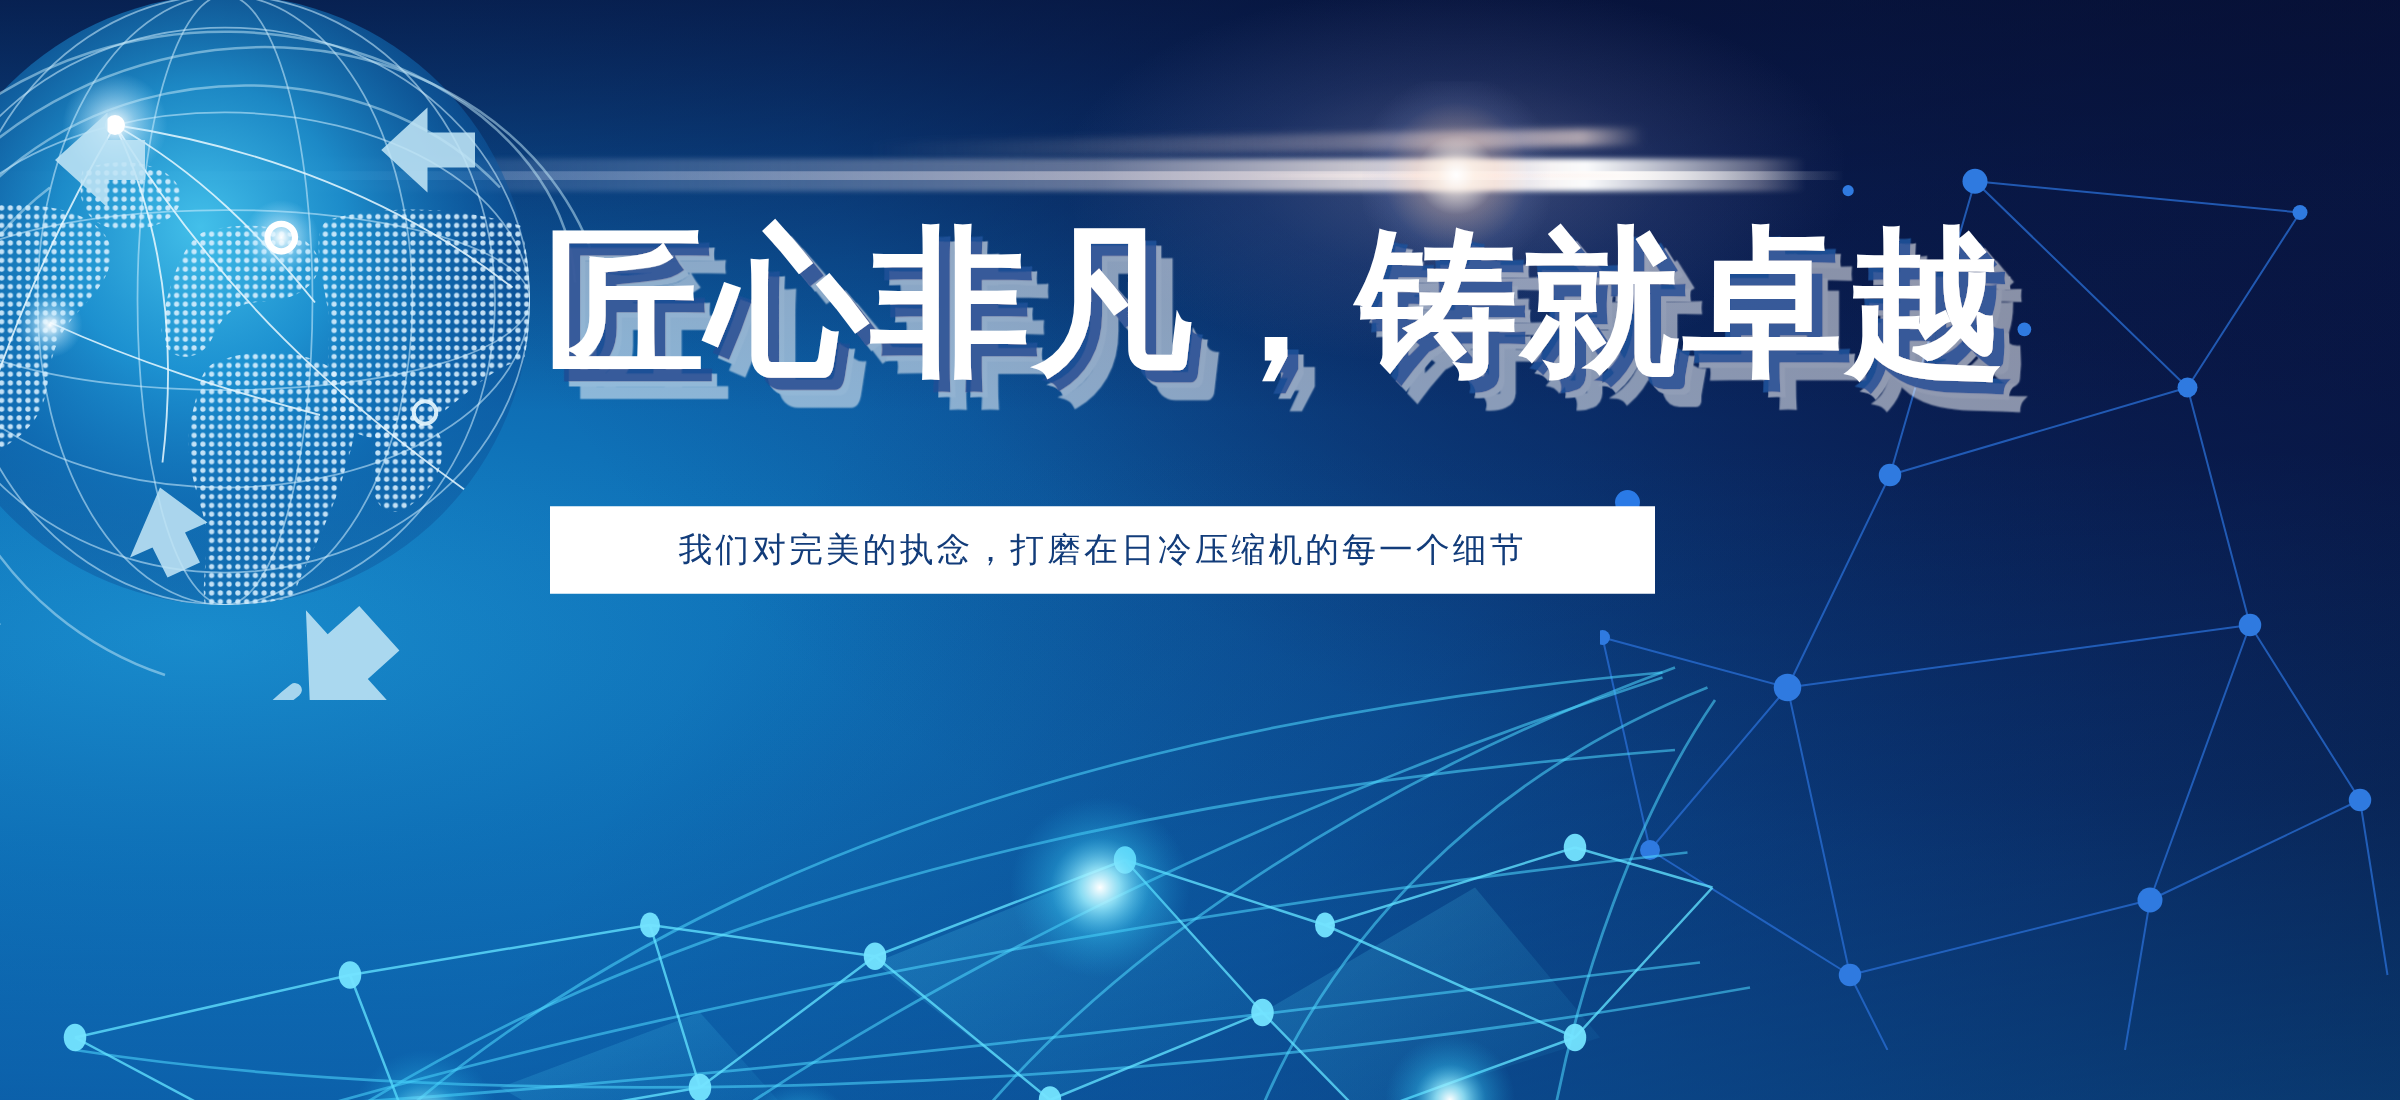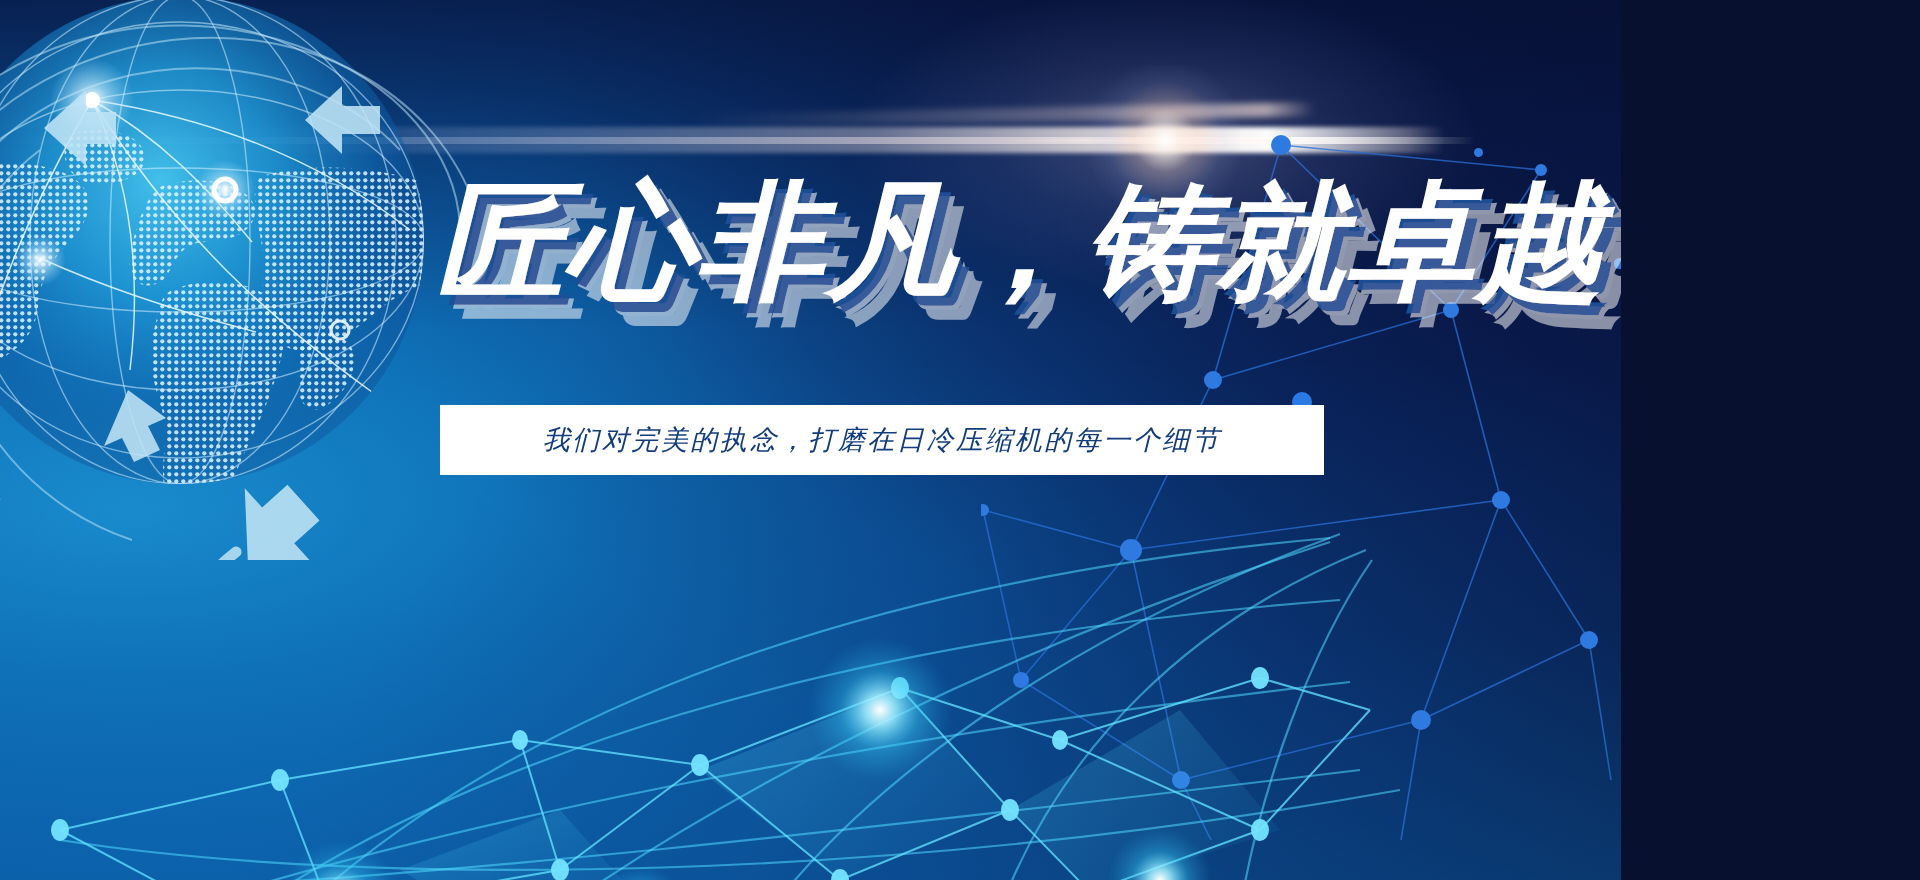--- a/index.html
+++ b/index.html
@@ -1,22 +1,21 @@
 <!DOCTYPE html>
 <html lang="zh"><head>
 <meta charset="utf-8">
 <title>Banner</title>
 <style>
   html,body{margin:0;padding:0;background:#07102e;}
   *{box-sizing:border-box;}
   .stage{
-    position:relative;width:1621px;height:880px;overflow:hidden;
+    position:relative;width:1920px;height:880px;overflow:hidden;
     font-family:"Liberation Sans","DejaVu Sans",sans-serif;
     background:#0d3f86;
-    font-style:italic;
   }
   
   .bg-base{
     position:absolute;inset:0;
     background:
       radial-gradient(120% 95% at 8% 58%, #1a8fcf 0%, #0f72b8 22%, #0c5ba4 42%, #0a3f87 62%, #0a2a68 80%, #091e52 100%);
   }
   .bg-navy{
     position:absolute;inset:0;
     background:

